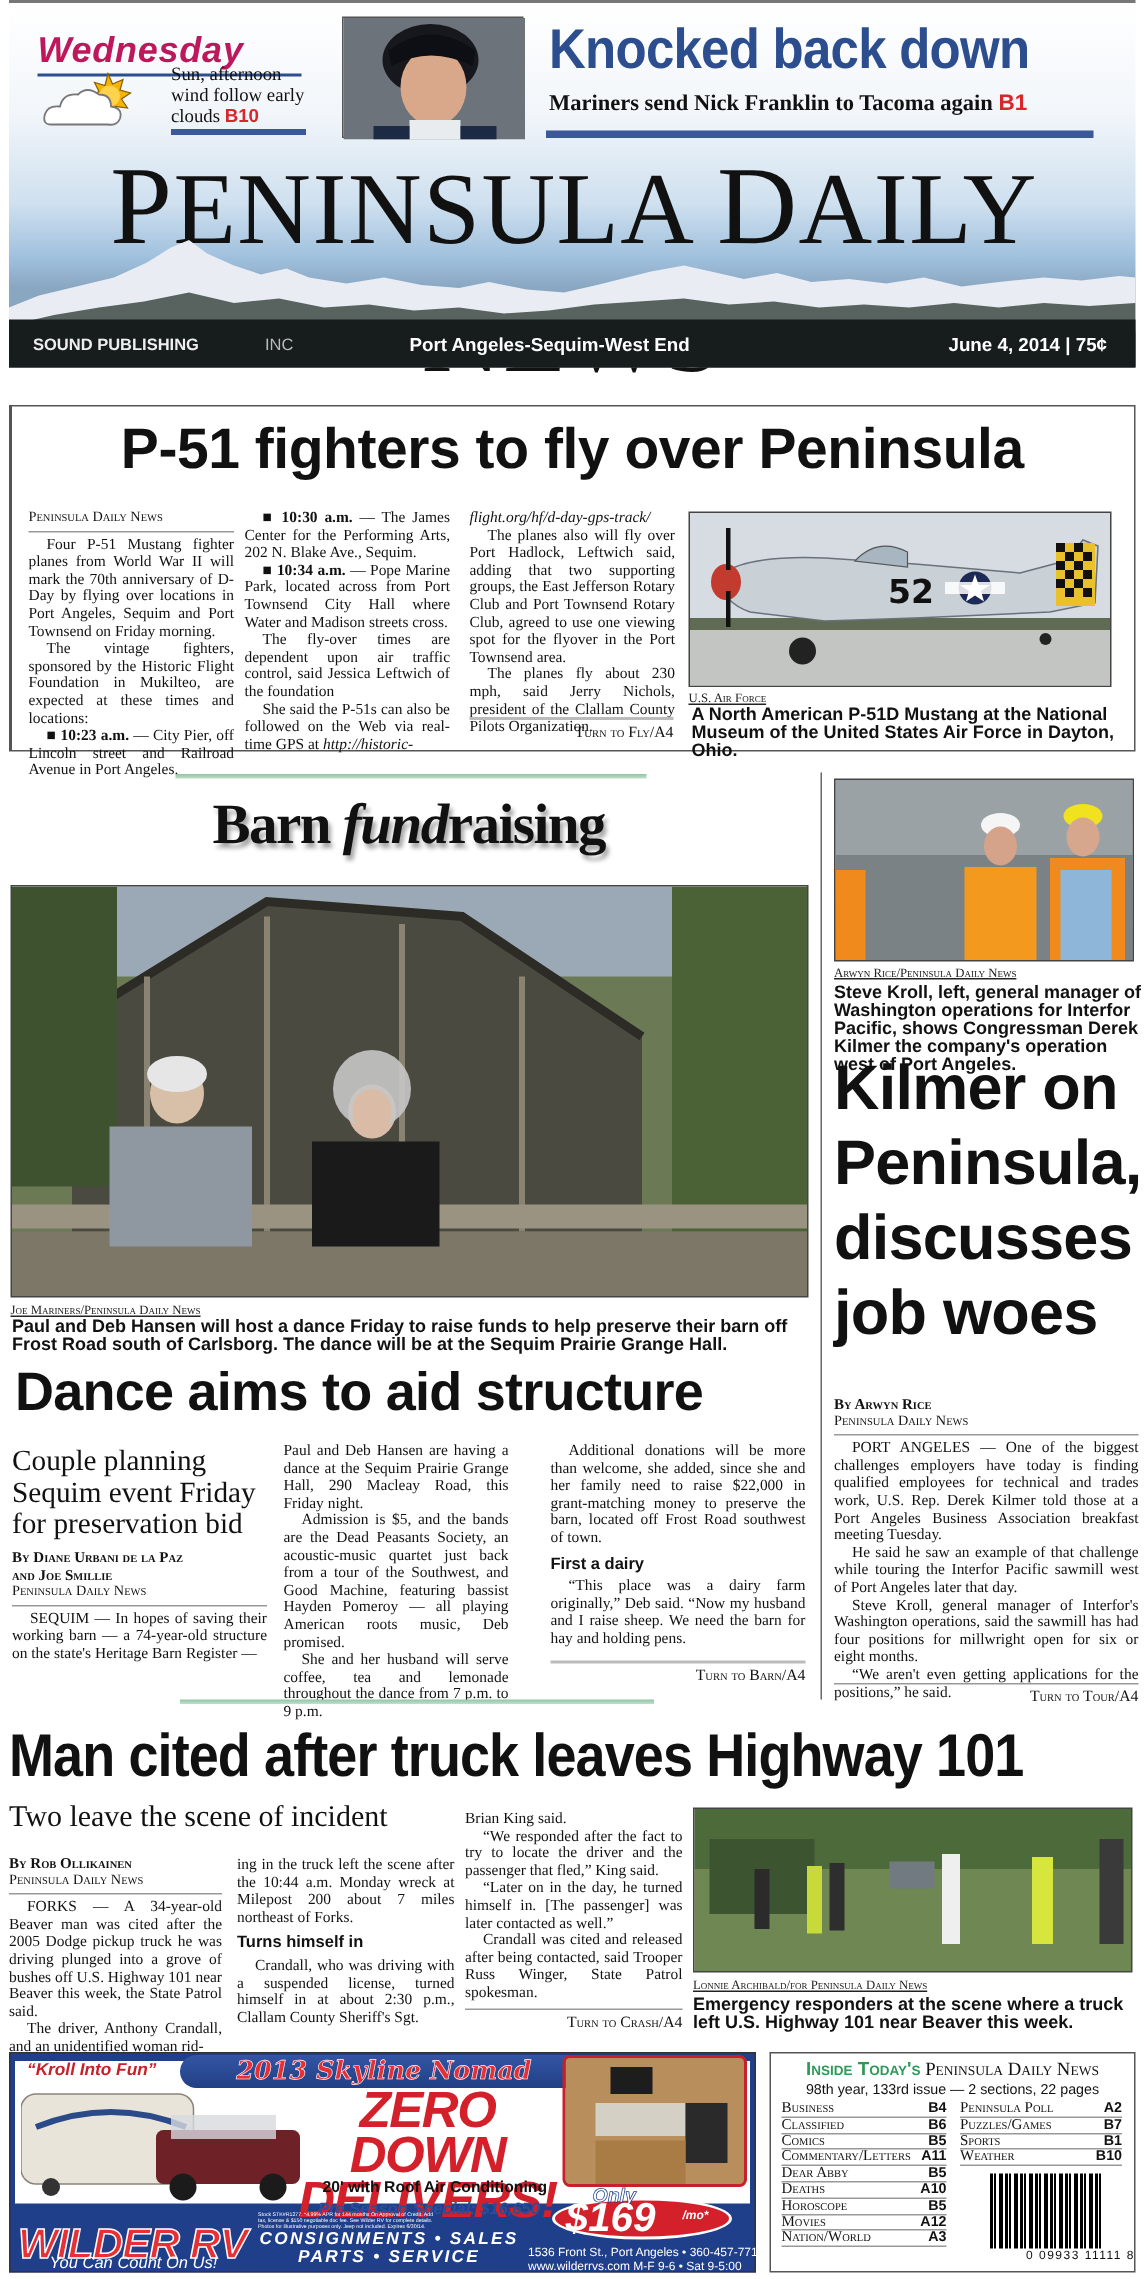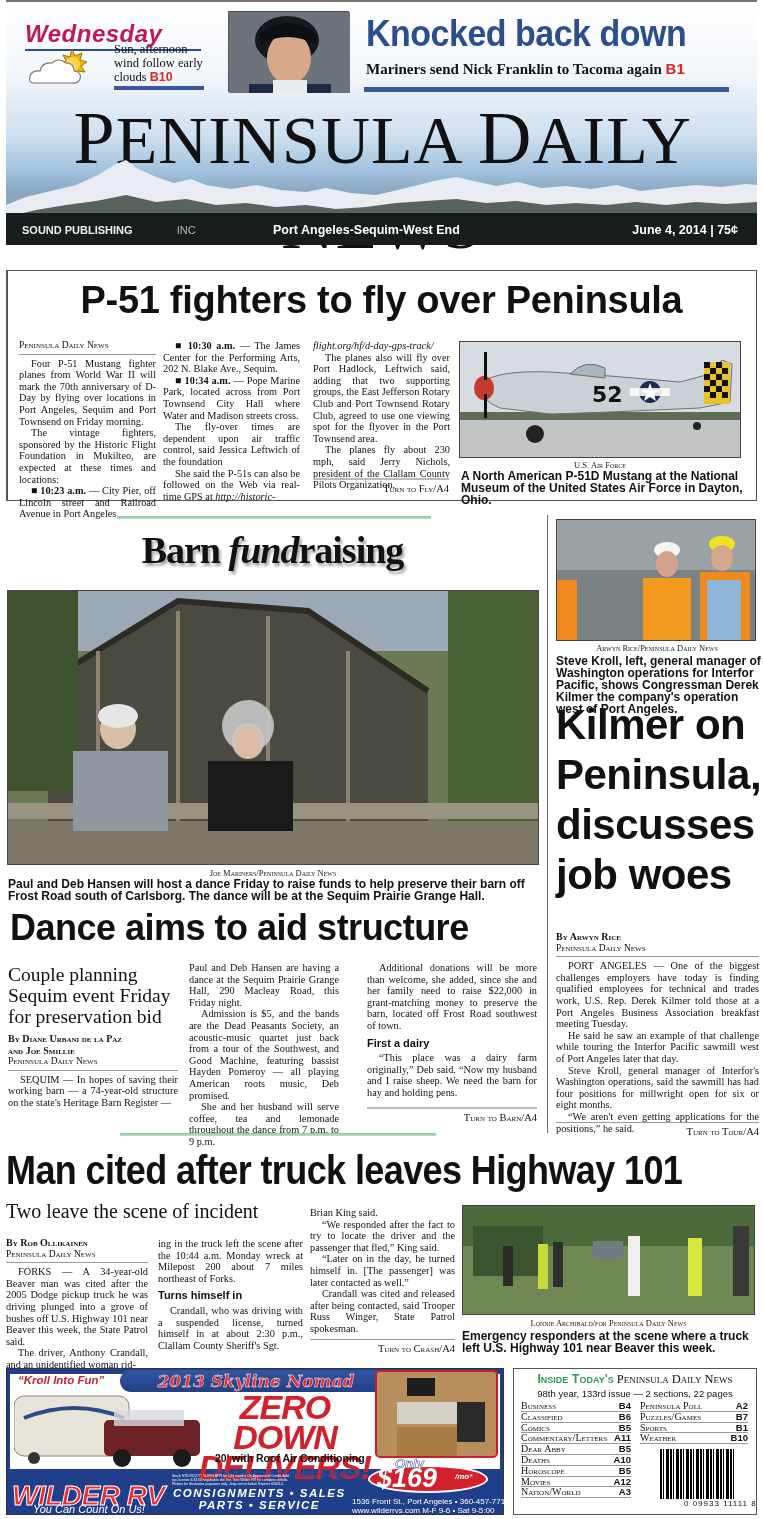--- a/index.html
+++ b/index.html
@@ -36,21 +36,21 @@
   .col { font-size: 10.3px; line-height: 11.6px; color: #111; text-align: justify; }
   .col p { text-indent: 12px; }
   .col p.noind { text-indent: 0; }
   .col .byline-org { font-size: 9.5px; font-variant: small-caps; border-bottom: 1px solid #999; padding-bottom: 2px; margin-bottom: 3px; }
   .col .byline { font-size: 10px; font-weight: bold; font-variant: small-caps; }
   .col b { font-weight: bold; }
   .col i { font-style: italic; }
   .turn { font-variant: small-caps; font-size: 10.5px; text-align: right; border-top: 2px solid #bbb; padding-top: 3px; }
   .subhead { font-family: "Liberation Sans", sans-serif; font-weight: bold; font-size: 11px; margin: 6px 0 3px; }
   .p51-photo { left: 459px; top: 341px; width: 282px; height: 117px; background: linear-gradient(#d7dde3 0%, #cfd6dc 60%, #66725c 62%, #6b7760 68%, #b9bcb8 70%, #c9cbc8 100%); border: 1px solid #444; overflow: hidden; }
-  .credit { font-variant: small-caps; font-size: 8.5px; text-align: center; color: #222; }
+  .credit { font-variant: small-caps; font-size: 8.5px; text-align: left; color: #222; text-decoration: underline; }
   .cutline { font-family: "Liberation Sans", sans-serif; font-weight: bold; font-size: 12px; line-height: 12px; color: #111; }
 
   
   .green-rule { height: 3px; background: linear-gradient(#8fc5a5, #bfe0c9); }
   .barn-kicker { left: 0; width: 545px; top: 528px; text-align: center; font-family: "Liberation Serif", serif; font-weight: bold; font-size: 38px; color: #111; text-shadow: 2px 3px 3px rgba(0,0,0,0.35); letter-spacing: -1px; }
   .barn-kicker i { font-weight: bold; }
   .barn-photo { left: 7px; top: 590px; width: 532px; height: 275px; overflow: hidden; border: 1px solid #444; background: linear-gradient(#8c9aa8 0%, #a7b3bd 20%, #5d6b4d 45%, #3e4a33 70%, #6e6a55 85%, #8b8571 100%); }
   .dance-head { left: 10px; top: 907px; font-family: "Liberation Sans", sans-serif; font-weight: bold; font-size: 36px; letter-spacing: -0.5px; color: #111; }
   .deck { left: 8px; top: 964px; width: 176px; font-family: "Liberation Serif", serif; font-size: 19.5px; line-height: 21px; color: #111; }
 

